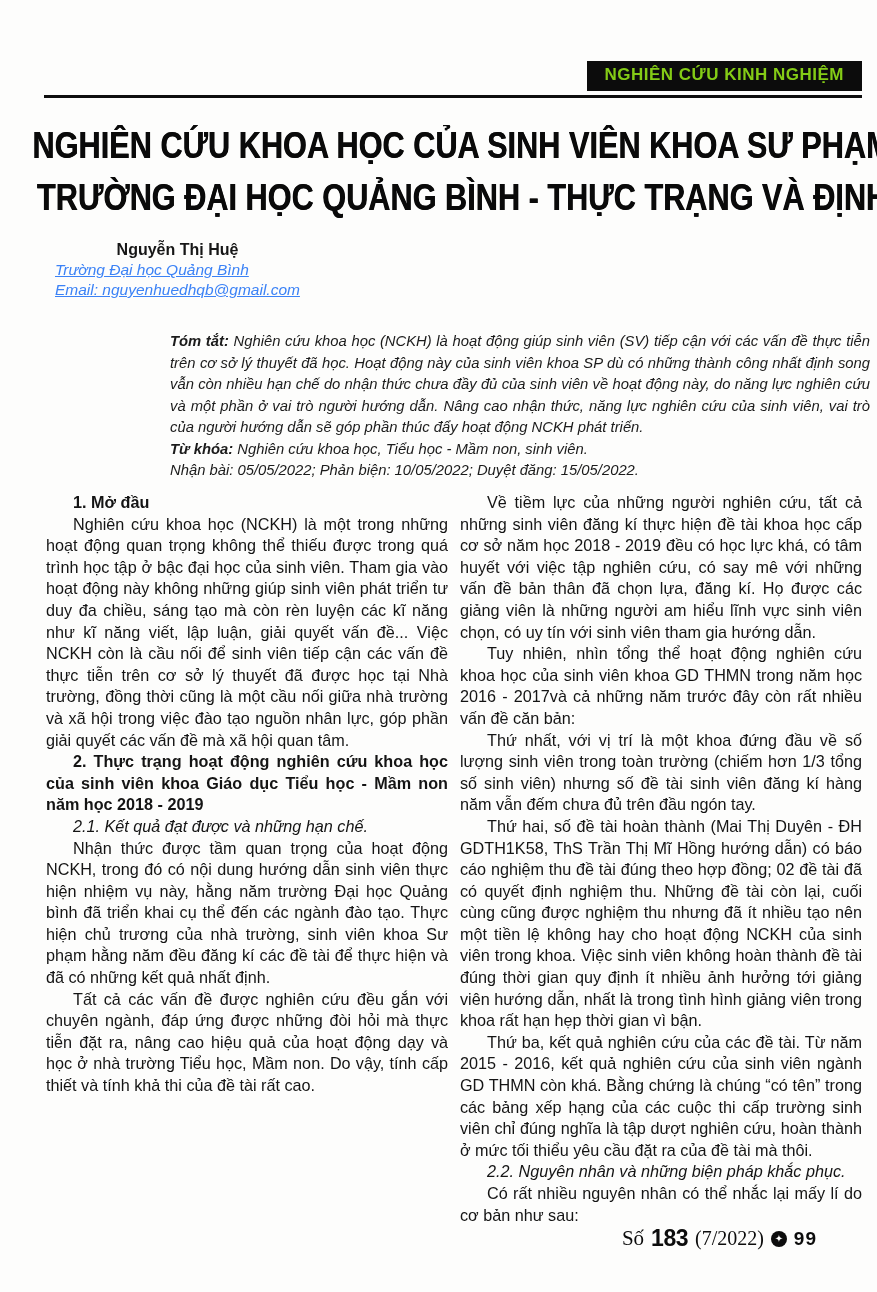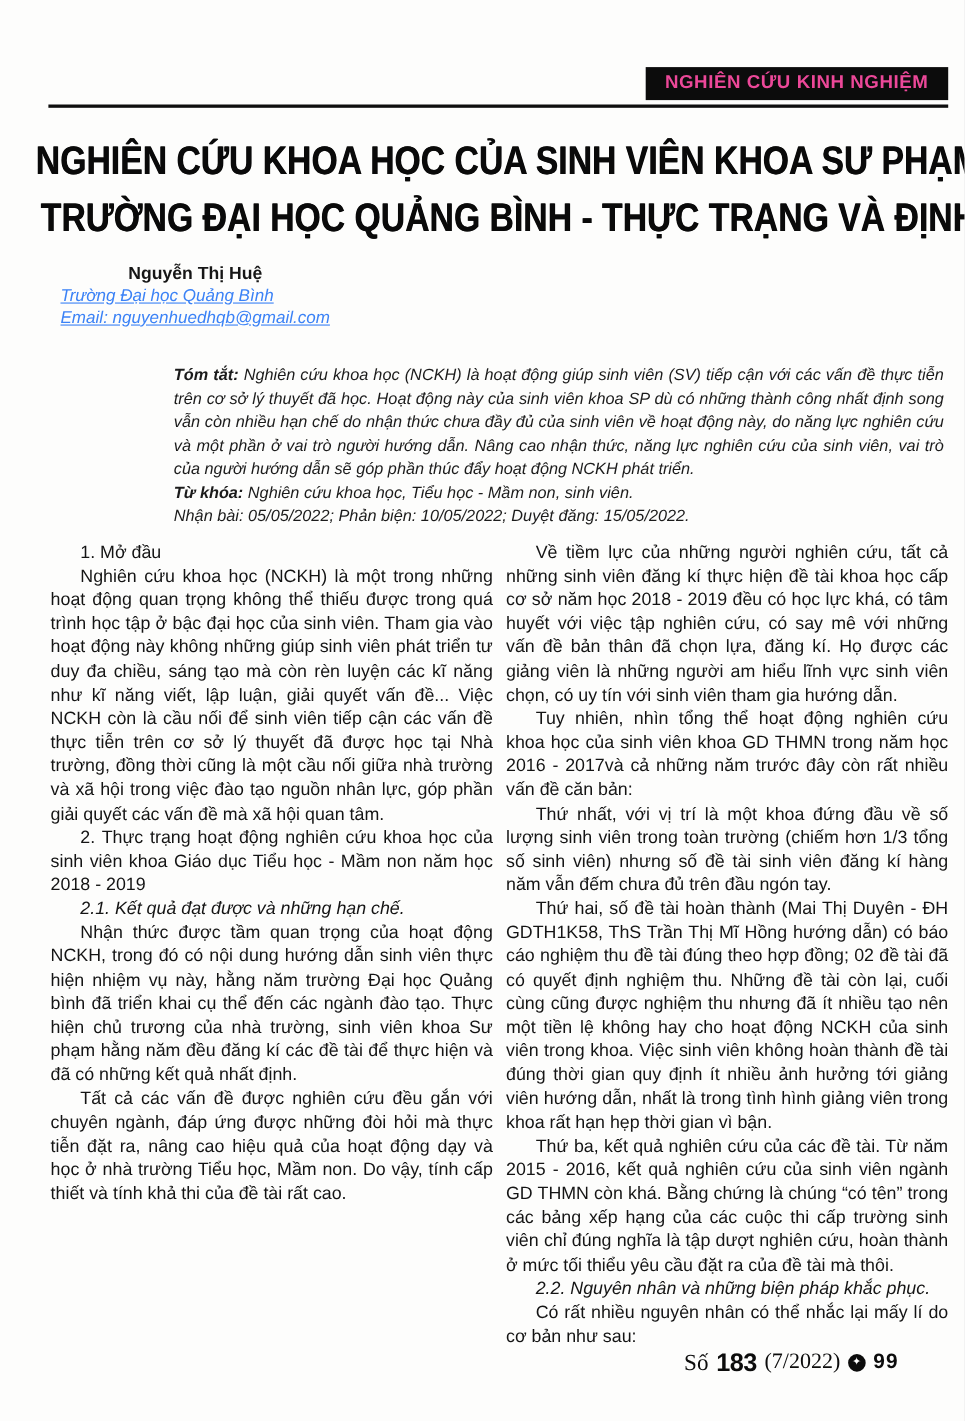--- a/index.html
+++ b/index.html
@@ -13,21 +13,21 @@
     color: #161616;
     font-family: "Liberation Sans", sans-serif;
     overflow: hidden;
   }
   
   .badge {
     position: absolute;
     top: 61px;
     right: 15px;
     background: #0c0c0c;
-    color: #ec4899;
+    color: #84cc16;
     font-size: 17px;
     font-weight: bold;
     letter-spacing: 0.5px;
     padding: 4px 18px 6px 18px;
   }
   .rule {
     position: absolute;
     top: 95px;
     left: 44px;
     right: 15px;
@@ -61,21 +61,21 @@
     left: 55px;
     font-size: 15.5px;
     line-height: 20px;
   }
   .author-name { font-weight: bold; font-size: 16px; text-align: center; }
   .author-affil, .author-email { font-style: italic; color: #3b82f6; text-decoration: underline; }
   
   .abstract-block {
     position: absolute;
     top: 331px;
-    left: 158px;
+    left: 170px;
     width: 700px;
     font-style: italic;
     font-size: 14.8px;
     line-height: 21.5px;
     color: #1b1b1b;
   }
   .abstract-block p { text-align: justify; }
   .abstract-block .lbl { font-weight: bold; }
   
   .columns {
@@ -87,21 +87,21 @@
     gap: 12px;
   }
   .col { flex: 1; }
   .col p {
     font-size: 16.2px;
     line-height: 21.6px;
     text-align: justify;
     text-indent: 27px;
     color: #141414;
   }
-  .col p.hd { font-weight: normal; }
+  .col p.hd { font-weight: bold; }
   .col p.sub { font-style: italic; }
   .lead-it { }
   
   .footer {
     position: absolute;
     top: 1225px;
     right: 60px;
     display: flex;
     align-items: center;
     gap: 7px;

